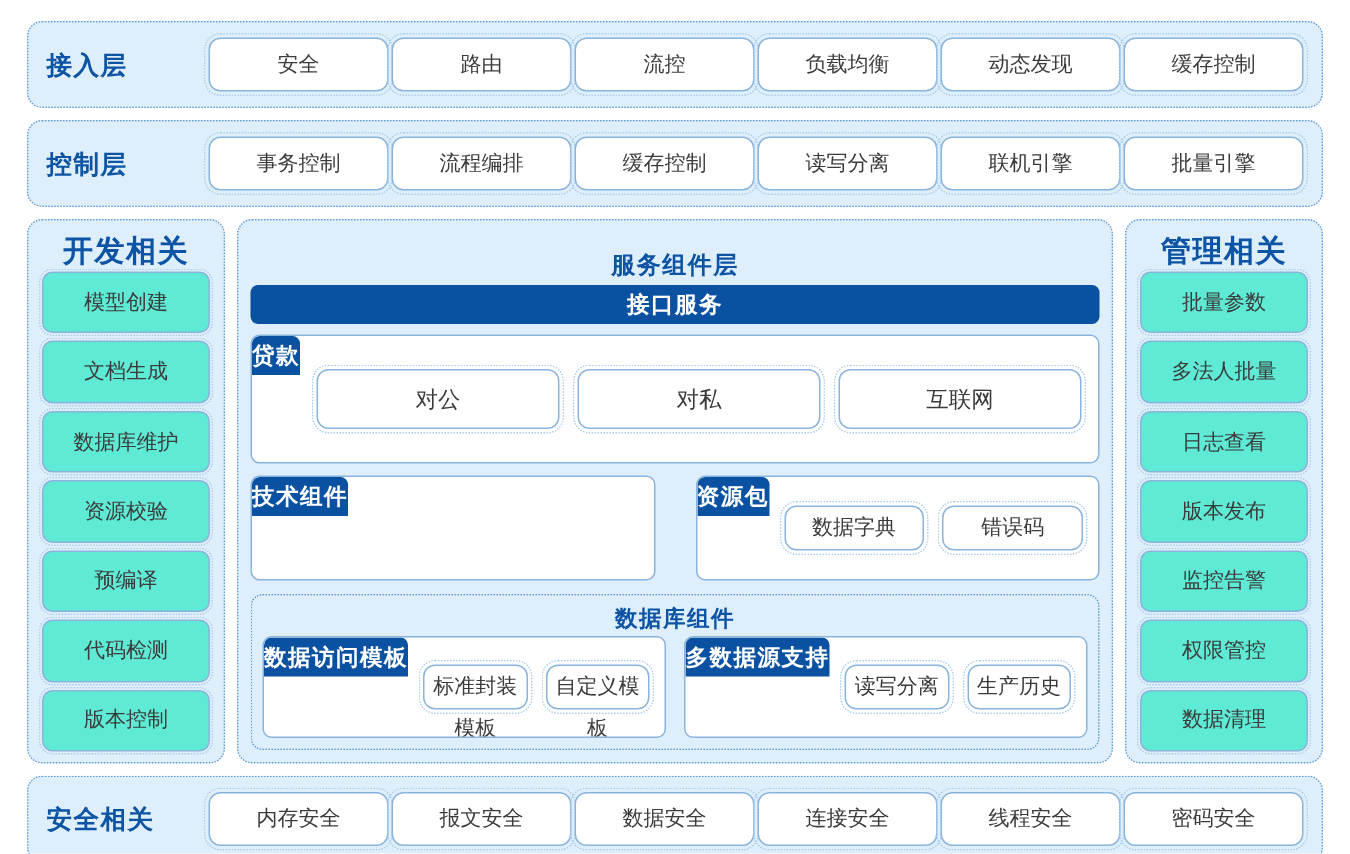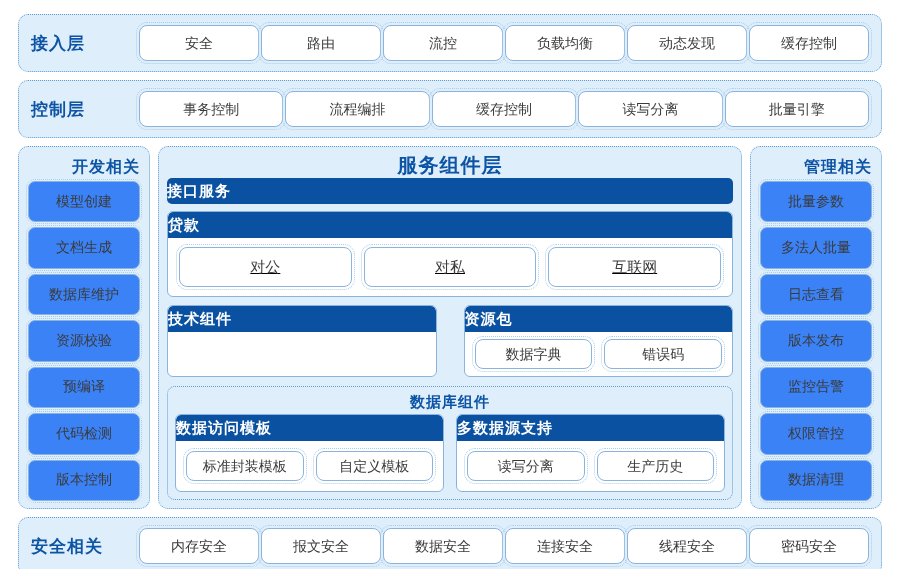--- a/index.html
+++ b/index.html
@@ -84,42 +84,42 @@
 
   
   .side-col {
     flex: 0 0 132px;
     display: flex;
     flex-direction: column;
     padding: 6px 9px 7px 9px;
     box-sizing: border-box;
   }
   .side-title {
-    text-align: right;
+    text-align: center;
     color: #0d55a4;
     font-weight: bold;
-    font-size: 16px;
+    font-size: 20px;
     letter-spacing: 1px;
     height: 28px;
     line-height: 28px;
     flex: 0 0 auto;
   }
   .side-list {
     flex: 1 1 auto;
     display: flex;
     flex-direction: column;
     gap: 5px;
   }
   .side-pill {
     flex: 1 1 0;
     min-height: 0;
     display: flex;
     align-items: center;
     justify-content: center;
-    background: #3b82f6;
+    background: #5eead4;
     border: 1px solid #8ab4dd;
     border-radius: 7px;
     color: #3b3b3b;
     font-size: 14px;
     box-sizing: border-box;
     outline: 1px dotted #aacdea;
     outline-offset: 1px;
   }
 
   
@@ -127,66 +127,68 @@
     flex: 1 1 auto;
     display: flex;
     flex-direction: column;
     padding: 5px 8px 8px 8px;
     box-sizing: border-box;
   }
   .center-title {
     text-align: center;
     color: #0d55a4;
     font-weight: bold;
-    font-size: 20px;
+    font-size: 16px;
     letter-spacing: 1px;
     height: 26px;
     line-height: 26px;
     flex: 0 0 auto;
+    margin-top: 12px;
   }
 
   
   .bar {
     background: #0a52a1;
     color: #ffffff;
     font-weight: bold;
     font-size: 15px;
+    text-align: center;
     height: 26px;
     line-height: 26px;
     border-radius: 5px;
     letter-spacing: 1px;
     flex: 0 0 auto;
   }
   .bar.attached {
     border-radius: 5px 5px 0 0;
   }
 
   
   .panel {
     background: #ffffff;
     border: 1px solid #8ab4dd;
     border-radius: 6px;
     box-sizing: border-box;
     overflow: hidden;
     display: flex;
-    flex-direction: column;
+    flex-direction: row;
   }
   .panel-body {
     flex: 1 1 auto;
     display: flex;
     align-items: center;
     gap: 12px;
     padding: 7px 10px;
     box-sizing: border-box;
   }
 
   #interface-bar { margin-bottom: 7px; }
 
   #loan-panel { flex: 0 0 86px; margin-bottom: 8px; }
-  #loan-panel .panel-body { padding: 9px 11px; text-decoration: underline; }
+  #loan-panel .panel-body { padding: 9px 11px; }
   #loan-panel .pill { height: 40px; line-height: 38px; font-size: 15px; }
 
   
   #tech-row {
     display: flex;
     gap: 27px;
     flex: 0 0 70px;
     margin-bottom: 9px;
   }
   #tech-row .panel { flex: 1 1 0; }
@@ -238,20 +240,21 @@
     </div>
   </div>
 
   <div class="band layer-row">
     <div class="layer-title">控制层</div>
     <div class="layer-items">
       <div class="pill">事务控制</div>
       <div class="pill">流程编排</div>
       <div class="pill">缓存控制</div>
       <div class="pill">读写分离</div>
+      <div class="pill">联机引擎</div>
       <div class="pill">批量引擎</div>
     </div>
   </div>
 
   <div id="middle">
 
     <div class="band side-col">
       <div class="side-title">开发相关</div>
       <div class="side-list">
         <div class="side-pill">模型创建</div>

